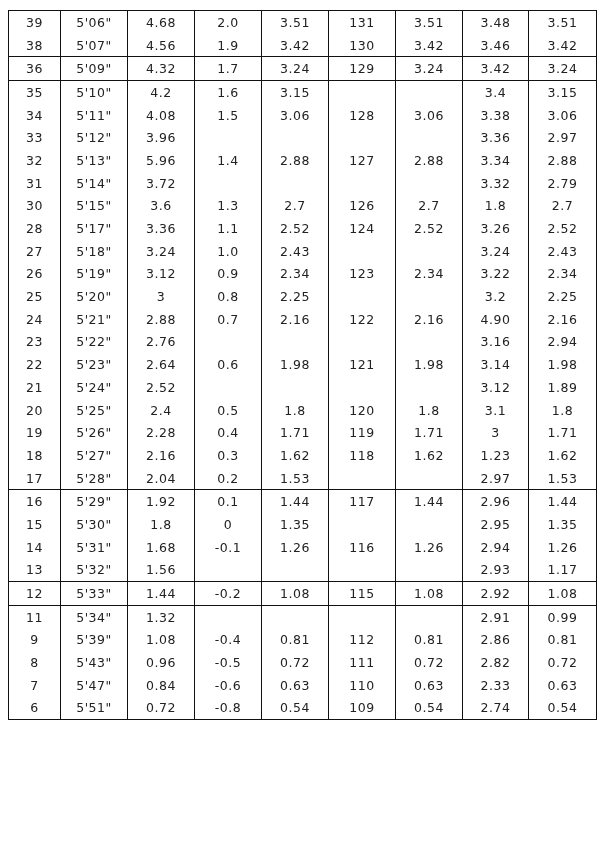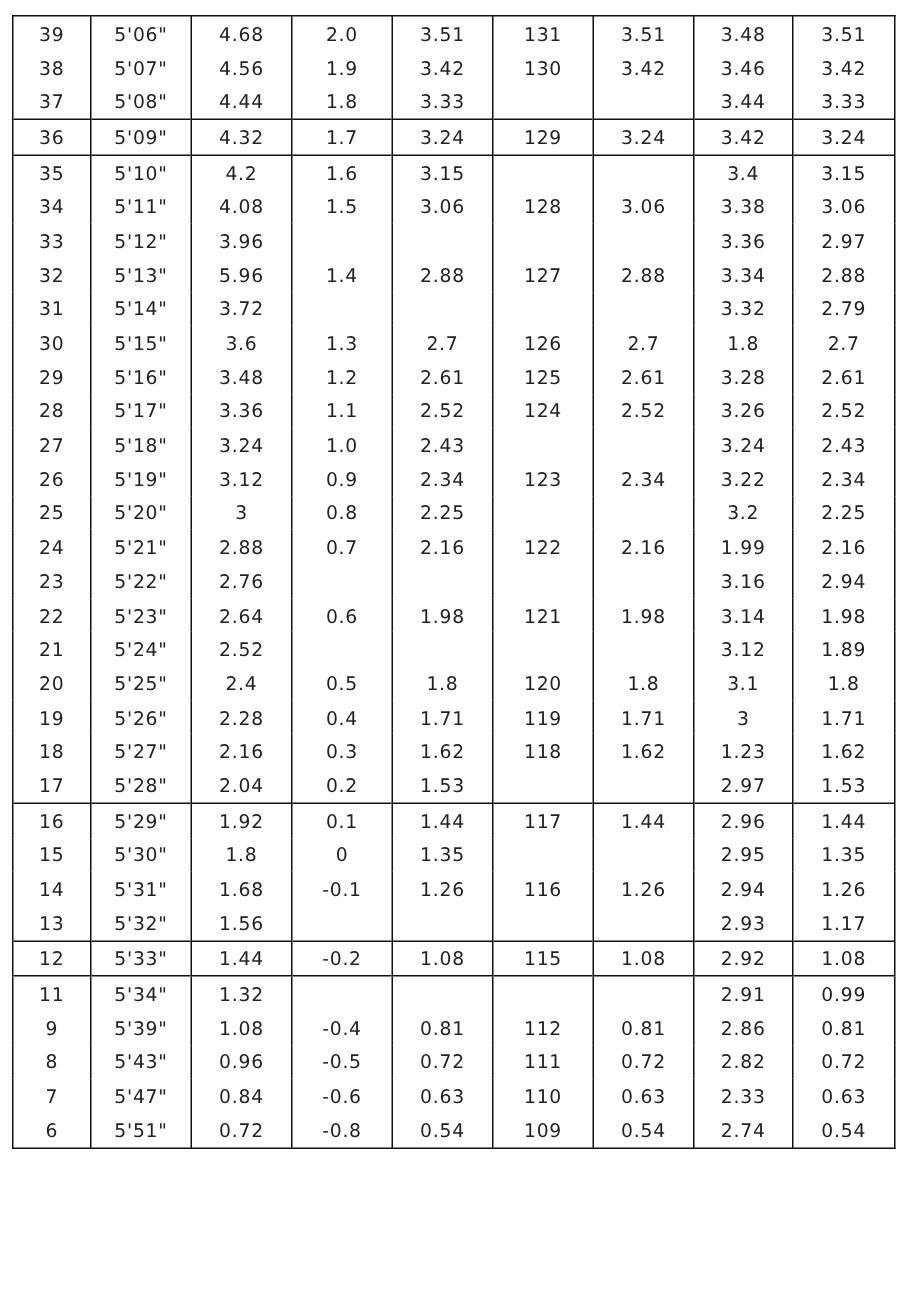--- a/index.html
+++ b/index.html
@@ -85,31 +85,20 @@
           <td>38</td>
           <td>5'07"</td>
           <td>4.56</td>
           <td>1.9</td>
           <td>3.42</td>
           <td>130</td>
           <td>3.42</td>
           <td>3.46</td>
           <td>3.42</td>
         </tr>
-        <tr>
-          <td>37</td>
-          <td>5'08"</td>
-          <td>4.44</td>
-          <td>1.8</td>
-          <td>3.33</td>
-          <td></td>
-          <td></td>
-          <td>3.44</td>
-          <td>3.33</td>
-        </tr>
         <tr class="sep-top">
           <td>36</td>
           <td>5'09"</td>
           <td>4.32</td>
           <td>1.7</td>
           <td>3.24</td>
           <td>129</td>
           <td>3.24</td>
           <td>3.42</td>
           <td>3.24</td>
@@ -174,31 +163,20 @@
           <td>5'15"</td>
           <td>3.6</td>
           <td>1.3</td>
           <td>2.7</td>
           <td>126</td>
           <td>2.7</td>
           <td>1.8</td>
           <td>2.7</td>
         </tr>
         <tr>
-          <td>29</td>
-          <td>5'16"</td>
-          <td>3.48</td>
-          <td>1.2</td>
-          <td>2.61</td>
-          <td>125</td>
-          <td>2.61</td>
-          <td>3.28</td>
-          <td>2.61</td>
-        </tr>
-        <tr>
           <td>28</td>
           <td>5'17"</td>
           <td>3.36</td>
           <td>1.1</td>
           <td>2.52</td>
           <td>124</td>
           <td>2.52</td>
           <td>3.26</td>
           <td>2.52</td>
         </tr>
@@ -236,21 +214,21 @@
           <td>2.25</td>
         </tr>
         <tr>
           <td>24</td>
           <td>5'21"</td>
           <td>2.88</td>
           <td>0.7</td>
           <td>2.16</td>
           <td>122</td>
           <td>2.16</td>
-          <td>1.99</td>
+          <td>4.90</td>
           <td>2.16</td>
         </tr>
         <tr>
           <td>23</td>
           <td>5'22"</td>
           <td>2.76</td>
           <td></td>
           <td></td>
           <td></td>
           <td></td>

